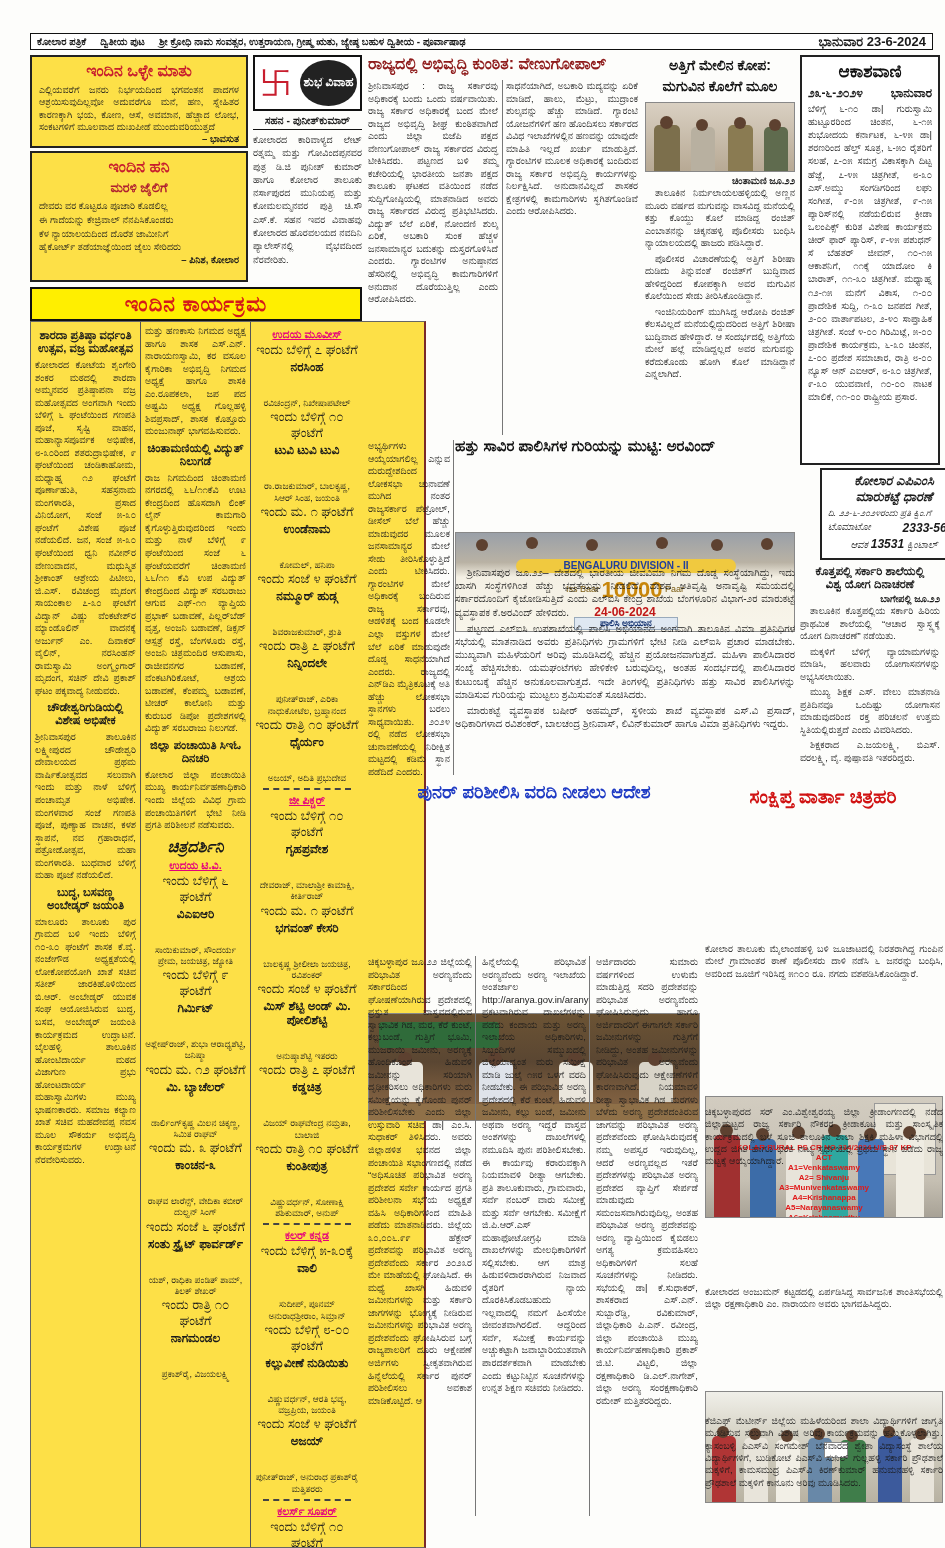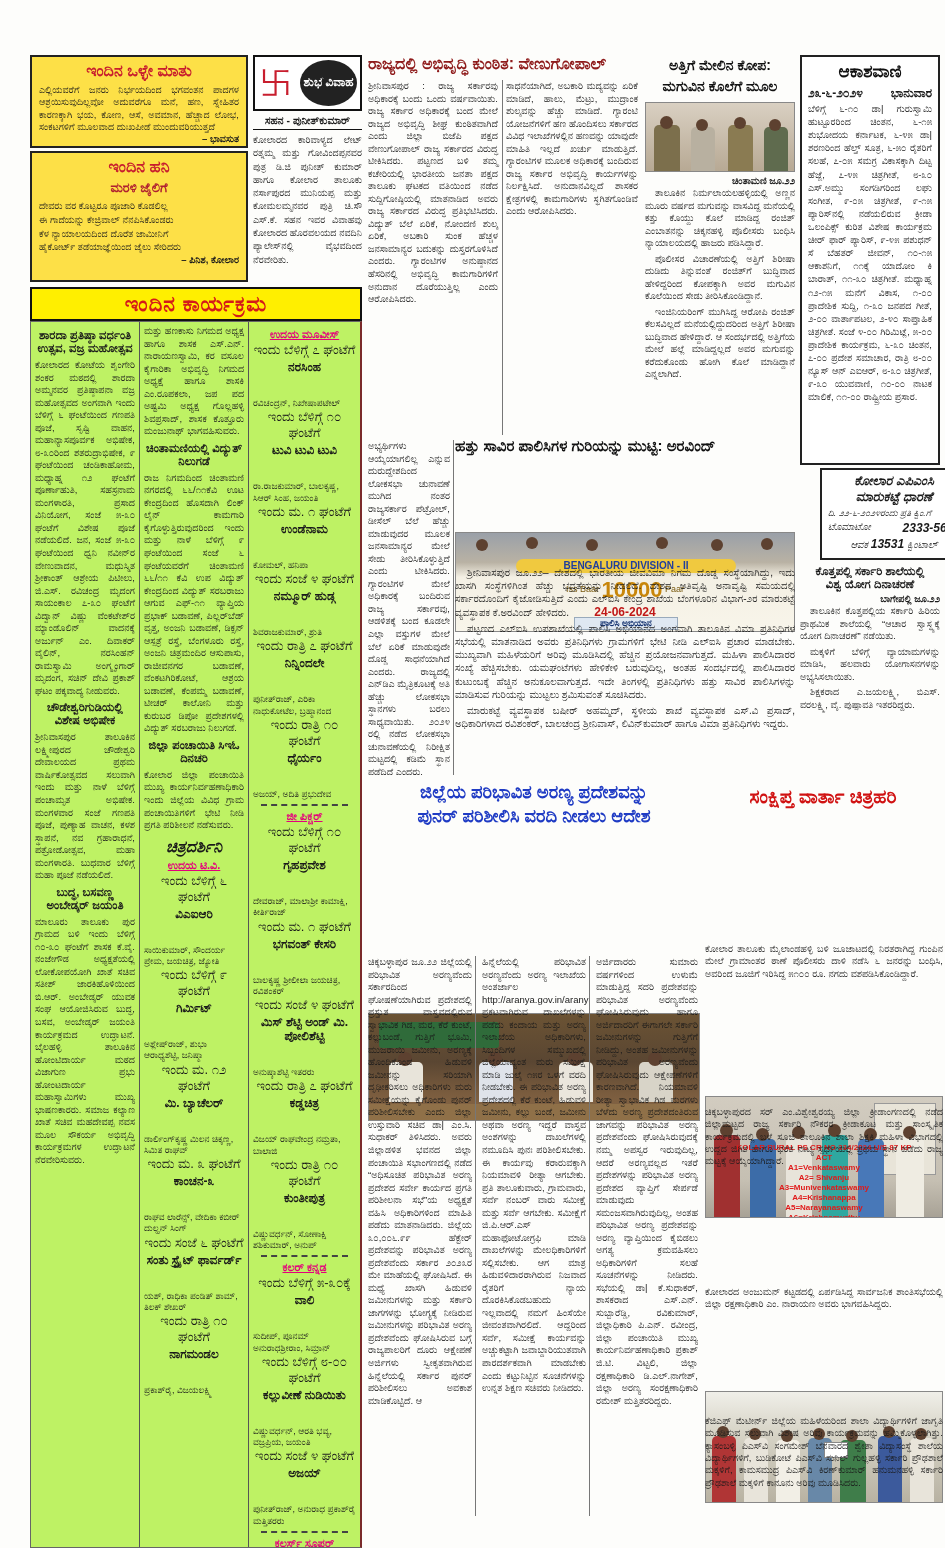--- a/index.html
+++ b/index.html
@@ -18,28 +18,28 @@
   
   .fbox{border:2px solid #222;background:#fde047;box-sizing:border-box;padding:4px 7px;}
   .fbox h2{margin:1px 0 4px 0;font-size:16px;color:#c81e2e;text-align:center;}
   .attr{text-align:right;font-weight:bold;font-size:9.5px;}
   
   #wed-logo{display:flex;border:2px solid #111;background:#fff;height:56px;box-sizing:border-box;}
   #wed-logo .swa{width:40%;display:flex;align-items:center;justify-content:center;font-size:30px;color:#c81e2e;}
   #wed-logo .disc{flex:1;margin:3px;border-radius:50%;background:radial-gradient(circle at 40% 40%,#555 1px,#222 1px);display:flex;align-items:center;justify-content:center;color:#fff;font-weight:bold;font-size:12px;text-align:center;line-height:1.1;}
   
   #prog-banner{left:30px;top:287px;width:332px;height:34px;background:#ffef00;border:2px solid #111;box-sizing:border-box;display:flex;align-items:center;justify-content:center;font-size:21px;font-weight:bold;color:#d51a1a;letter-spacing:1px;}
-  #prog-wrap{left:30px;top:321px;width:332px;height:1227px;border:1px solid #666;border-right:2px solid #7a2a2a;box-sizing:border-box;background:#bef264;display:flex;}
+  #prog-wrap{left:30px;top:321px;width:396px;height:1227px;border:1px solid #666;border-right:2px solid #7a2a2a;box-sizing:border-box;background:#fde047;display:flex;}
   .pcol{width:110px;padding:3px 4px;box-sizing:border-box;overflow:hidden;}
   .pcol h3{font-size:11.5px;margin:4px 0;text-align:center;}
   .pcol .big-h{font-size:16px;text-align:center;margin:6px 0 2px 0;font-weight:bold;font-style:italic;}
   .chan{color:#e4007c;font-weight:bold;text-decoration:underline;text-align:center;font-size:11px;margin:3px 0 1px 0;}
   .movie .m-time{font-size:13px;text-align:center;}
   .movie .m-title{font-size:12px;font-weight:bold;text-align:center;margin:2px 0 1px 0;}
-  .movie .m-cast{font-size:9px;line-height:1.25;margin-top:24px;}
+  .movie .m-cast{font-size:9px;text-align:center;line-height:1.25;margin-top:24px;}
   
   .hl-maroon{color:#8e1a1a;font-weight:bold;font-size:16px;}
   .hl-black{color:#111;font-weight:bold;}
   .hl-blue{color:#1f3bc4;font-weight:bold;font-size:18px;line-height:1.35;text-align:center;}
   .hl-red{color:#d01212;font-weight:bold;font-size:19px;text-align:center;}
   .dateline{text-align:right;font-weight:bold;font-size:9.5px;}
   
   .photo{position:relative;overflow:hidden;border:1px solid #888;box-sizing:border-box;}
   .pr{position:absolute;border-radius:5px 5px 0 0;}
   .hd{position:absolute;border-radius:50%;background:#5d4130;}
@@ -47,20 +47,28 @@
   .rbox{border:2px solid #222;background:#fff;box-sizing:border-box;padding:3px 6px;}
   .rbox h2{margin:2px 0 4px 0;font-size:17px;text-align:center;color:#111;}
   .cap{font-size:9.5px;line-height:1.3;text-align:justify;}
   .overlay-red{position:absolute;left:0;right:0;top:38%;color:#e01a1a;font-weight:bold;font-size:8px;text-align:center;line-height:1.25;}
 </style>
 </head>
 <body>
 
 <div id="page">
 
+  <div class="abs" id="masthead">
+    <div class="lft">
+      <span class="b">ಕೋಲಾರ ಪತ್ರಿಕೆ</span>
+      <span class="b">ದ್ವಿತೀಯ ಪುಟ</span>
+      <span class="b">ಶ್ರೀ ಕ್ರೋಧಿ ನಾಮ ಸಂವತ್ಸರ, ಉತ್ತರಾಯಣ, ಗ್ರೀಷ್ಮ ಋತು, ಜ್ಯೇಷ್ಠ ಬಹುಳ ದ್ವಿತೀಯ - ಪೂರ್ವಾಷಾಢ</span>
+    </div>
+    <span class="b" style="font-size:13px">ಭಾನುವಾರ 23-6-2024</span>
+  </div>
 
   <div class="abs fbox" style="left:30px;top:55px;width:218px;height:93px;">
     <h2>ಇಂದಿನ ಒಳ್ಳೇ ಮಾತು</h2>
     <div class="jus" style="font-size:9.5px;line-height:1.3">ಎಲ್ಲಿಯವರೆಗೆ ಜನರು ನಿರ್ಭಯದಿಂದ ಭಗವಂತನ ಪಾದಗಳ ಆಶ್ರಯಿಸುವುದಿಲ್ಲವೋ ಅದುವರೆಗೂ ಮನೆ, ಹಣ, ಸ್ನೇಹಿತರ ಕಾರಣಕ್ಕಾಗಿ ಭಯ, ಕೋಣ, ಆಸೆ, ಅವಮಾನ, ಹೆಚ್ಚಾದ ಲೋಭ, ಸಂಕಟಗಳಿಗೆ ಮೂಲವಾದ ದುಃಖಪೀಡೆ ಮುಂದುವರಿಯುತ್ತದೆ</div>
     <div class="attr">– ಭಾವಸುತ</div>
   </div>
 
   <div class="abs fbox" style="left:30px;top:151px;width:218px;height:131px;">
     <h2>ಇಂದಿನ ಹನಿ</h2>
     <div class="ctr b" style="font-size:13px;color:#b02030;margin-bottom:3px">ಮರಳಿ ಜೈಲಿಗೆ</div>
@@ -321,20 +329,21 @@
     </div>
   </div>
 
   <div class="abs" style="left:800px;top:565px;width:140px;height:218px;">
     <div class="ctr b" style="font-size:11.5px">ಕೊತ್ತಪಲ್ಲಿ ಸರ್ಕಾರಿ ಶಾಲೆಯಲ್ಲಿ</div>
     <div class="ctr b" style="font-size:11.5px;margin-bottom:2px">ವಿಶ್ವ ಯೋಗ ದಿನಾಚರಣೆ</div>
     <div class="dateline">ಬಾಗೇಪಲ್ಲಿ ಜೂ.೨೨</div>
     <div class="jus body-txt">
       <p>ತಾಲೂಕಿ­ನ ಕೊತ್ತಪಲ್ಲಿಯ ಸರ್ಕಾರಿ ಹಿರಿಯ ಪ್ರಾಥಮಿಕ ಶಾಲೆಯಲ್ಲಿ “ಆಚಾರ ಸ್ವಾಸ್ಥ್ಯಕ್ಕೆ ಯೋಗ ದಿನಾಚರಣೆ” ನಡೆಯಿತು.</p>
       <p>ಮಕ್ಕಳಿಗೆ ಬೆಳಿಗ್ಗೆ ವ್ಯಾಯಾಮಗಳನ್ನು ಮಾಡಿಸಿ, ಹಲವಾರು ಯೋಗಾಸನಗಳನ್ನು ಅಭ್ಯಸಿಸಲಾಯಿತು.</p>
+      <p>ಮುಖ್ಯ ಶಿಕ್ಷಕ ಎಸ್. ವೇಲು ಮಾತನಾಡಿ ಪ್ರತಿದಿನವೂ ಒಂದಿಷ್ಟು ಯೋಗಾಸನ ಮಾಡುವುದರಿಂದ ರಕ್ತ ಪರಿಚಲನೆ ಉತ್ತಮ ಸ್ಥಿತಿಯಲ್ಲಿರುತ್ತದೆ ಎಂದು ವಿವರಿಸಿದರು.</p>
       <p>ಶಿಕ್ಷಕರಾದ ಎ.ಜಯಲಕ್ಷ್ಮಿ, ಬಿಎಸ್. ವರಲಕ್ಷ್ಮಿ, ವೈ. ಪುಷ್ಪಾವತಿ ಇತರರಿದ್ದರು.</p>
     </div>
   </div>
 
   <div class="abs hl-black" style="left:455px;top:437px;width:340px;height:22px;font-size:15px;">ಹತ್ತು ಸಾವಿರ ಪಾಲಿಸಿಗಳ ಗುರಿಯನ್ನು ಮುಟ್ಟಿ: ಅರವಿಂದ್</div>
   <div class="abs photo" style="left:455px;top:462px;width:340px;height:100px;background:linear-gradient(180deg,#9aa0a8 0%,#b9b2a4 30%,#f4f0e4 45%,#f8f5ea 100%);">
     <div class="hd" style="left:20px;top:6px;width:12px;height:12px"></div>
     <div class="hd" style="left:70px;top:4px;width:12px;height:12px"></div>
     <div class="hd" style="left:130px;top:6px;width:12px;height:12px"></div>
     <div class="hd" style="left:200px;top:4px;width:12px;height:12px"></div>
@@ -349,21 +358,20 @@
     <div class="ctr b" style="position:absolute;left:0;top:72px;width:100%;color:#c01818;font-size:12px;">24-06-2024</div>
     <div style="position:absolute;left:35%;bottom:1px;width:30%;background:#dfe8f2;color:#12306e;font-weight:bold;font-size:9px;text-align:center;border:1px solid #9ab;">ಪಾಲಿಸಿ ಅಭಿಯಾನ</div>
   </div>
   <div class="abs jus" style="left:455px;top:566px;width:340px;height:209px;font-size:10px;line-height:1.32;">
     <p style="margin:0 0 3px 0;text-indent:12px">ಶ್ರೀನಿವಾಸಪುರ ಜೂ.೨೨– ದೇಶದಲ್ಲಿ ಭಾರತೀಯ ಜೀವವಿಮಾ ನಿಗಮ ದೊಡ್ಡ ಸಂಸ್ಥೆಯಾಗಿದ್ದು, ಇದು ಖಾಸಗಿ ಸಂಸ್ಥೆಗಳಿಗಿಂತ ಹೆಚ್ಚು ಭದ್ರತೆಯನ್ನು ನೀಡಲಿದೆ. ದೇಶದ ಅತಿವೃಷ್ಟಿ ಅನಾವೃಷ್ಟಿ ಸಮಯದಲ್ಲಿ ಸರ್ಕಾರದೊಂದಿಗೆ ಕೈಜೋಡಿಸುತ್ತಿದೆ ಎಂದು ಎಲ್‌ಐಸಿ ಕೇಂದ್ರ ಶಾಖೆಯ ಬೆಂಗಳೂರಿನ ವಿಭಾಗ-೨ರ ಮಾರುಕಟ್ಟೆ ವ್ಯವಸ್ಥಾಪಕ ಕೆ.ಅರವಿಂದ್ ಹೇಳಿದರು.</p>
     <p style="margin:0 0 3px 0;text-indent:12px">ಪಟ್ಟಣದ ಎಲ್‌ಐಸಿ ಉಪಶಾಖೆಯಲ್ಲಿ ಪಾಲಿಸಿ ಅಭಿಯಾನದ ಅಂಗವಾಗಿ ತಾಲೂಕಿನ ವಿಮಾ ಪ್ರತಿನಿಧಿಗಳ ಸಭೆಯಲ್ಲಿ ಮಾತನಾಡಿದ ಅವರು ಪ್ರತಿನಿಧಿಗಳು ಗ್ರಾಮಗಳಿಗೆ ಭೇಟಿ ನೀಡಿ ಎಲ್‌ಐಸಿ ಪ್ರಚಾರ ಮಾಡಬೇಕು. ಮುಖ್ಯವಾಗಿ ಮಹಿಳೆಯರಿಗೆ ಅರಿವು ಮೂಡಿಸಿದಲ್ಲಿ ಹೆಚ್ಚಿನ ಪ್ರಯೋಜನವಾಗುತ್ತದೆ. ಮಹಿಳಾ ಪಾಲಿಸಿದಾರರ ಸಂಖ್ಯೆ ಹೆಚ್ಚಿಸಬೇಕು. ಯಮಘಂಟೆಗಳು ಹೇಳಿಕೇಳಿ ಬರುವುದಿಲ್ಲ, ಅಂತಹ ಸಂದರ್ಭದಲ್ಲಿ ಪಾಲಿಸಿದಾರರ ಕುಟುಂಬಕ್ಕೆ ಹೆಚ್ಚಿನ ಅನುಕೂಲವಾಗುತ್ತದೆ. ಇದೇ ತಿಂಗಳಲ್ಲಿ ಪ್ರತಿನಿಧಿಗಳು ಹತ್ತು ಸಾವಿರ ಪಾಲಿಸಿಗಳನ್ನು ಮಾಡಿಸುವ ಗುರಿಯನ್ನು ಮುಟ್ಟಲು ಶ್ರಮಿಸುವಂತೆ ಸೂಚಿಸಿದರು.</p>
     <p style="margin:0;text-indent:12px">ಮಾರುಕಟ್ಟೆ ವ್ಯವಸ್ಥಾಪಕ ಬಷೀರ್ ಅಹಮ್ಮದ್, ಸ್ಥಳೀಯ ಶಾಖೆ ವ್ಯವಸ್ಥಾಪಕ ಎಸ್.ವಿ ಪ್ರಸಾದ್, ಅಧಿಕಾರಿಗಳಾದ ರವಿಶಂಕರ್, ಬಾಲಚಂದ್ರ ಶ್ರೀನಿವಾಸ್, ಲಿವಿನ್‌ಕುಮಾರ್ ಹಾಗೂ ವಿಮಾ ಪ್ರತಿನಿಧಿಗಳು ಇದ್ದರು.</p>
   </div>
 
   <div class="abs hl-blue" style="left:368px;top:780px;width:332px;height:58px;">
-    <div>ಜಿಲ್ಲೆಯ ಪರಿಭಾವಿತ ಅರಣ್ಯ ಪ್ರದೇಶವನ್ನು</div>
     <div>ಪುನರ್ ಪರಿಶೀಲಿಸಿ ವರದಿ ನೀಡಲು ಆದೇಶ</div>
   </div>
   <div class="abs photo" style="left:368px;top:843px;width:332px;height:108px;background:linear-gradient(180deg,#6b5334 0%,#5a4632 45%,#7a5c3e 75%,#8a6a48 100%);">
     <div style="position:absolute;left:10px;top:8px;width:120px;height:26px;background:#2f6b3a;border-radius:3px;"></div>
     <div class="pr" style="left:20px;bottom:18px;width:34px;height:40px;background:#e8e4da;"></div>
     <div class="hd" style="left:29px;bottom:54px;width:14px;height:14px"></div>
     <div class="pr" style="left:110px;bottom:18px;width:34px;height:40px;background:#dfe3ea;"></div>
     <div class="hd" style="left:119px;bottom:54px;width:14px;height:14px"></div>
     <div class="pr" style="left:190px;bottom:18px;width:34px;height:40px;background:#eae6dc;"></div>
     <div class="hd" style="left:199px;bottom:54px;width:14px;height:14px"></div>

